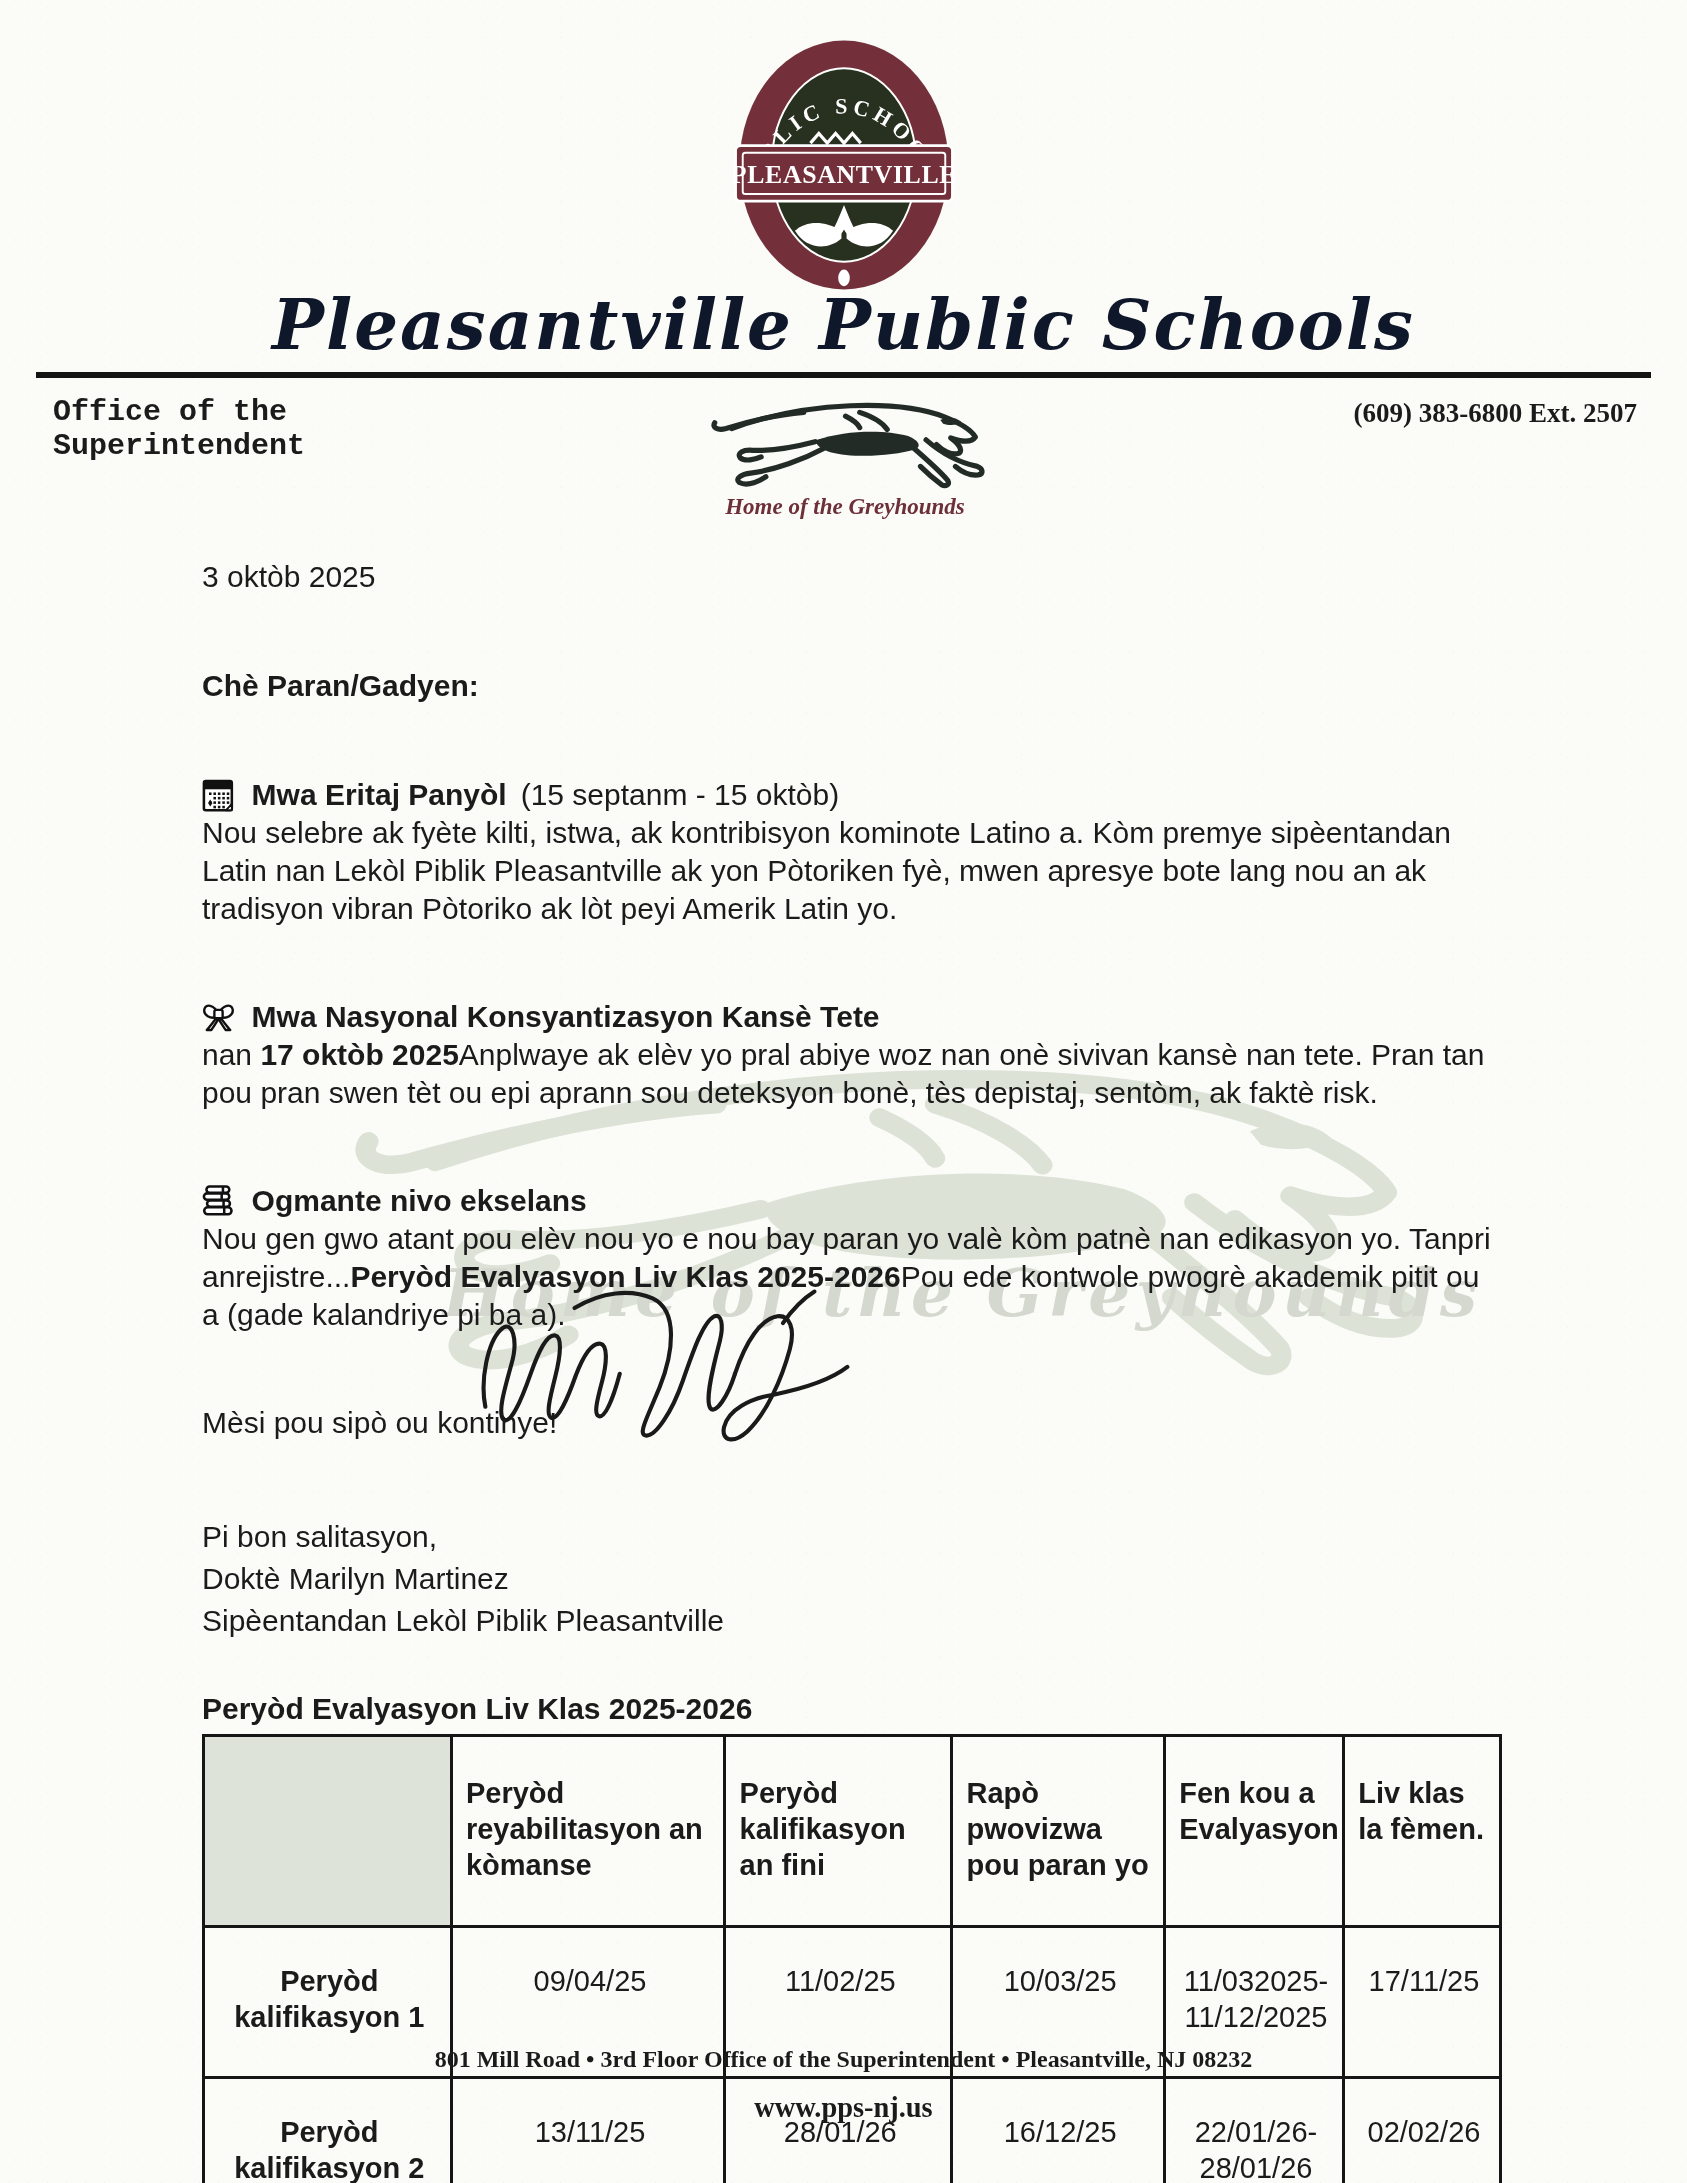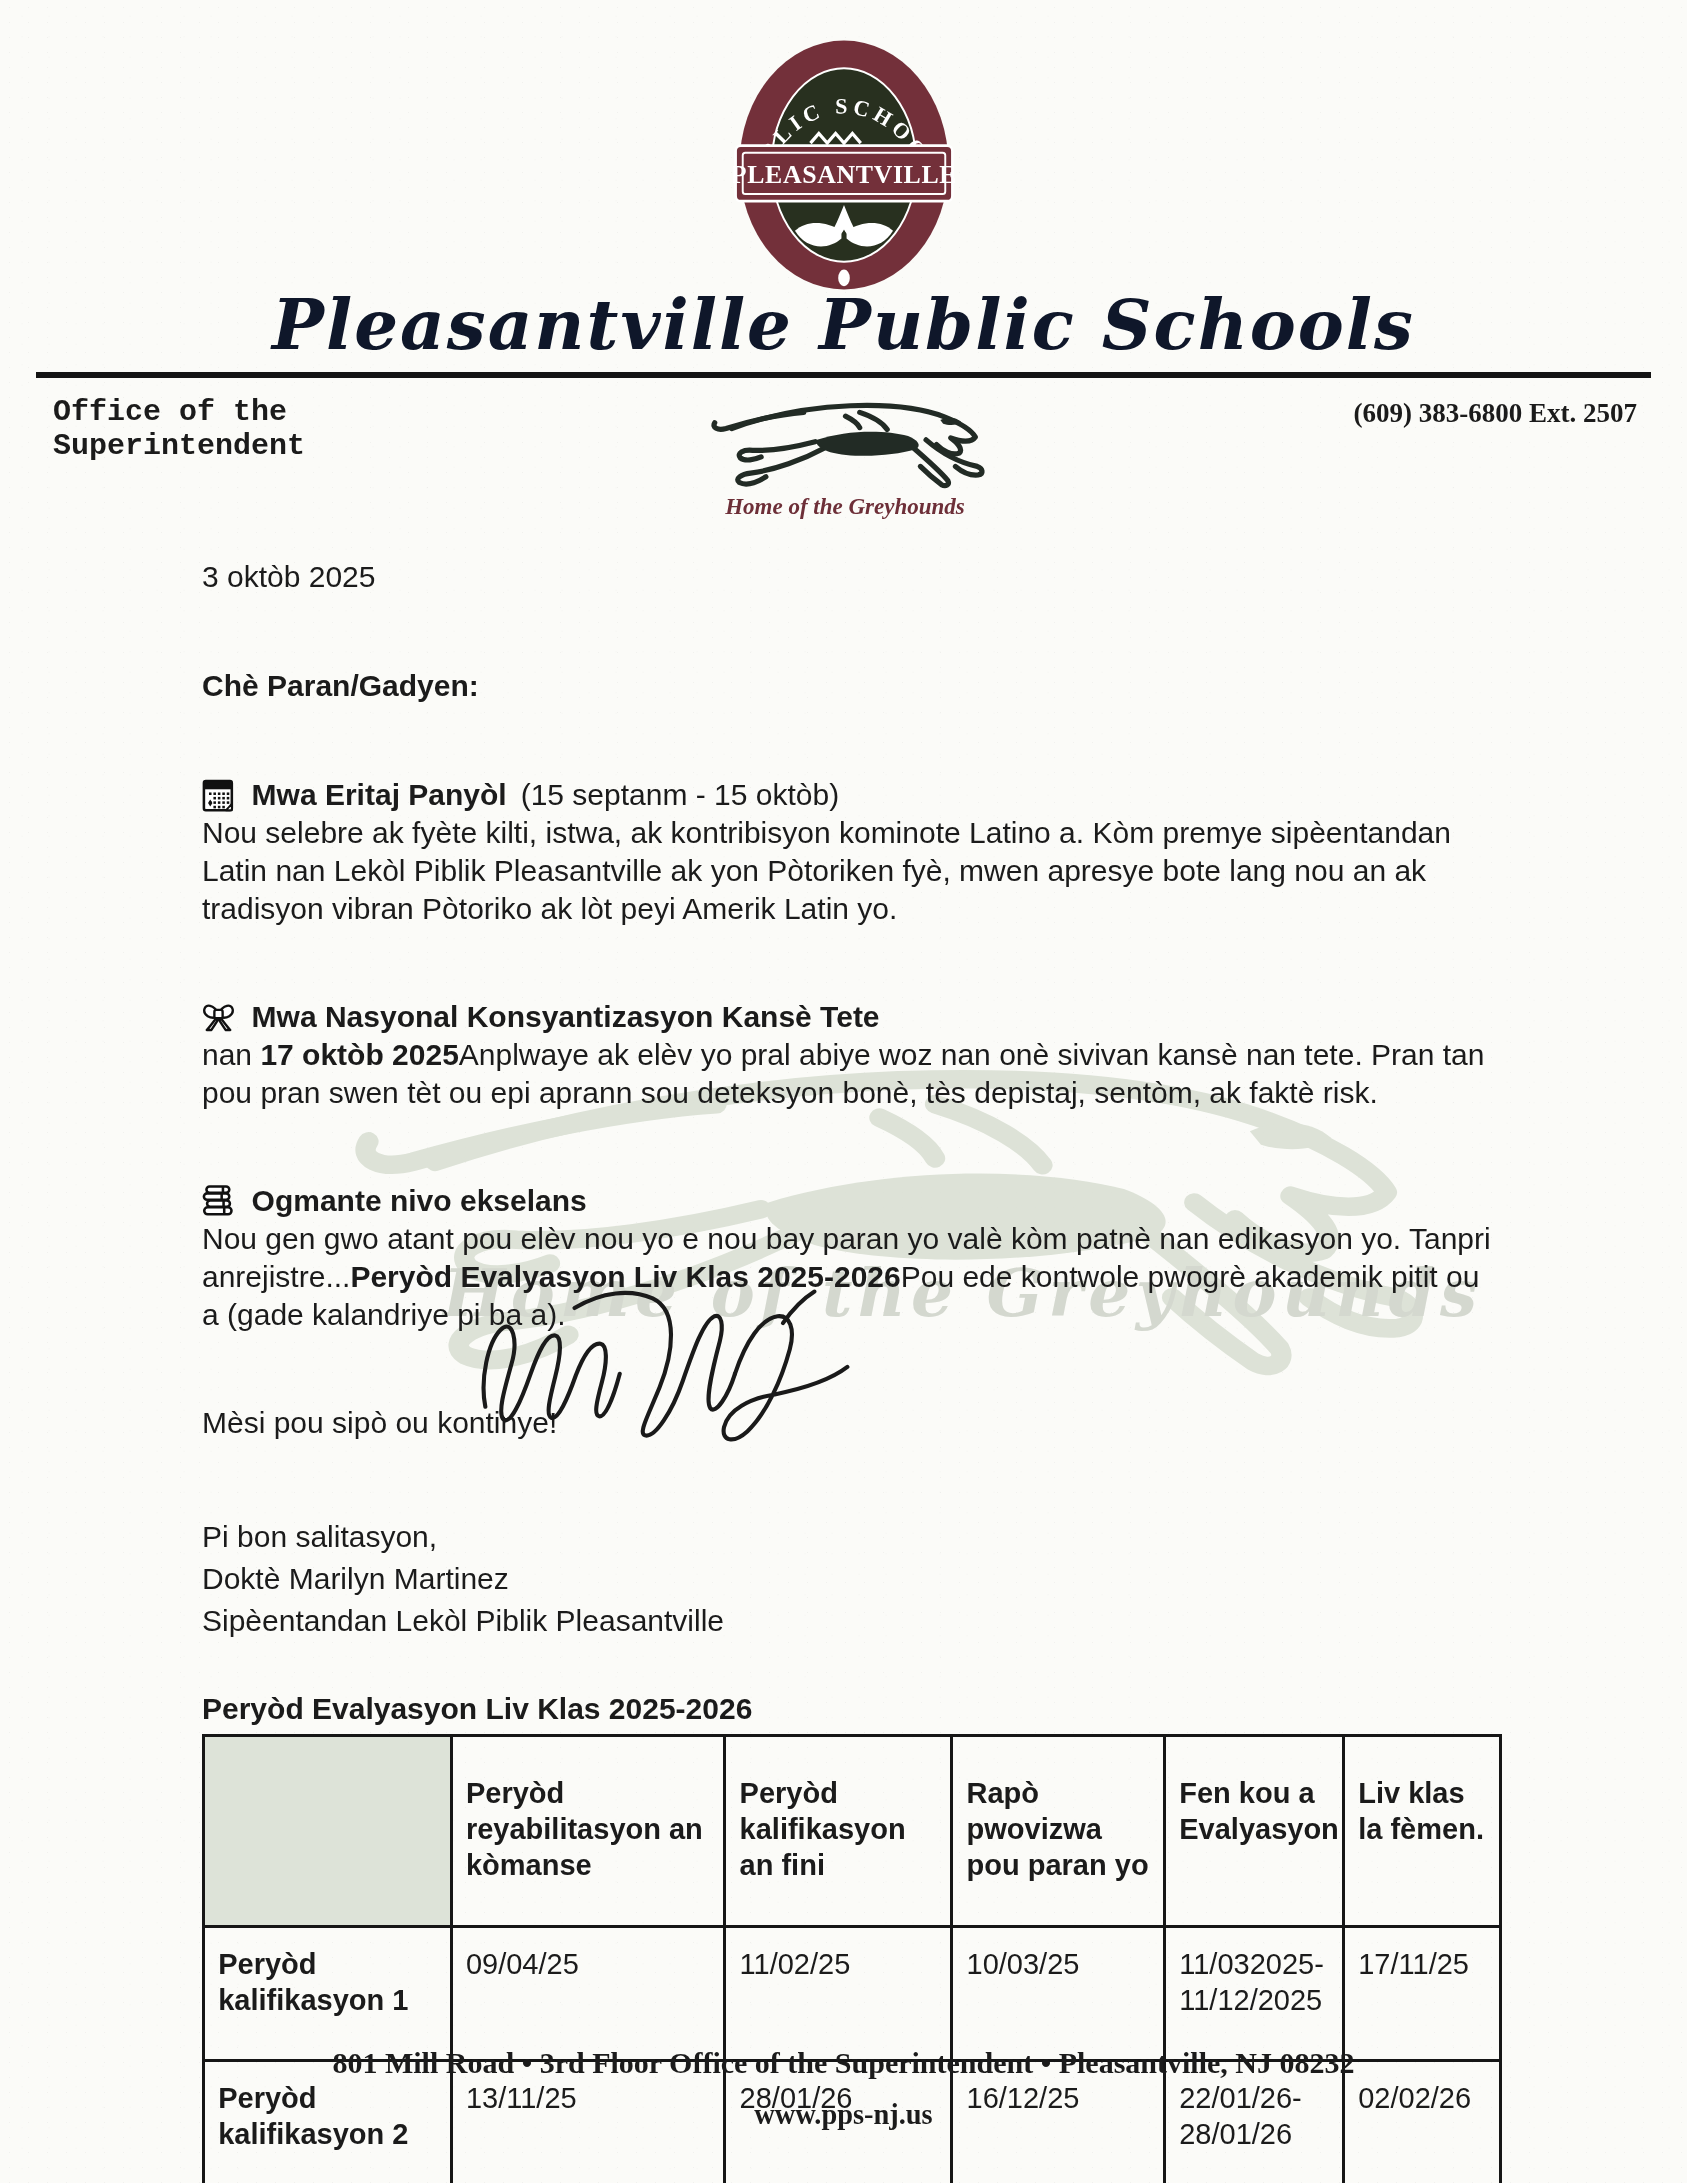--- a/index.html
+++ b/index.html
@@ -61,27 +61,27 @@
 
   .signature{position:absolute;left:473px;top:1274px;width:384px;height:175px;z-index:2;}
 
   
   .table-section{position:relative;z-index:1;margin:50px 185px 0 202px;}
   .table-title{font-weight:bold;font-size:30px;margin-bottom:8px;}
   table{border-collapse:collapse;width:100%;table-layout:fixed;}
   th,td{border:3.3px solid #161616;vertical-align:top;text-align:left;font-size:29px;line-height:36px;padding:16px 9.3px 12px 13.2px;}
   thead th{font-weight:bold;height:138px;padding-top:38px;}
   thead th.corner{background:#dde3d8;}
-  tbody td{height:101px;padding-top:18px;}
+  tbody td{height:101px;padding-top:35px;text-align:center;}
   tbody td.rowhead{font-weight:bold;}
 
   
   .footer{position:absolute;left:0;right:0;top:2046px;text-align:center;z-index:1;
     font-family:"Liberation Serif", serif;font-weight:bold;}
-  .footer .address{font-size:30px;}
+  .footer .address{font-size:24px;}
   .footer .site{font-size:28.4px;margin-top:18.5px;text-align:center;}
 </style>
 </head>
 <body>
 
 <svg width="0" height="0" style="position:absolute">
   <symbol id="hound" viewBox="0 0 600 230">
     <g stroke="currentColor" stroke-width="11" fill="none" stroke-linecap="round" stroke-linejoin="round">
       <path d="M60,96 C130,70 220,52 310,48 C390,45 460,52 510,72 C540,84 566,100 574,114 C566,126 544,124 522,116 C538,128 548,140 540,148 C524,154 504,142 492,130"></path>
       <path d="M212,62 C160,66 100,80 48,96 C30,101 18,94 24,84"></path>

